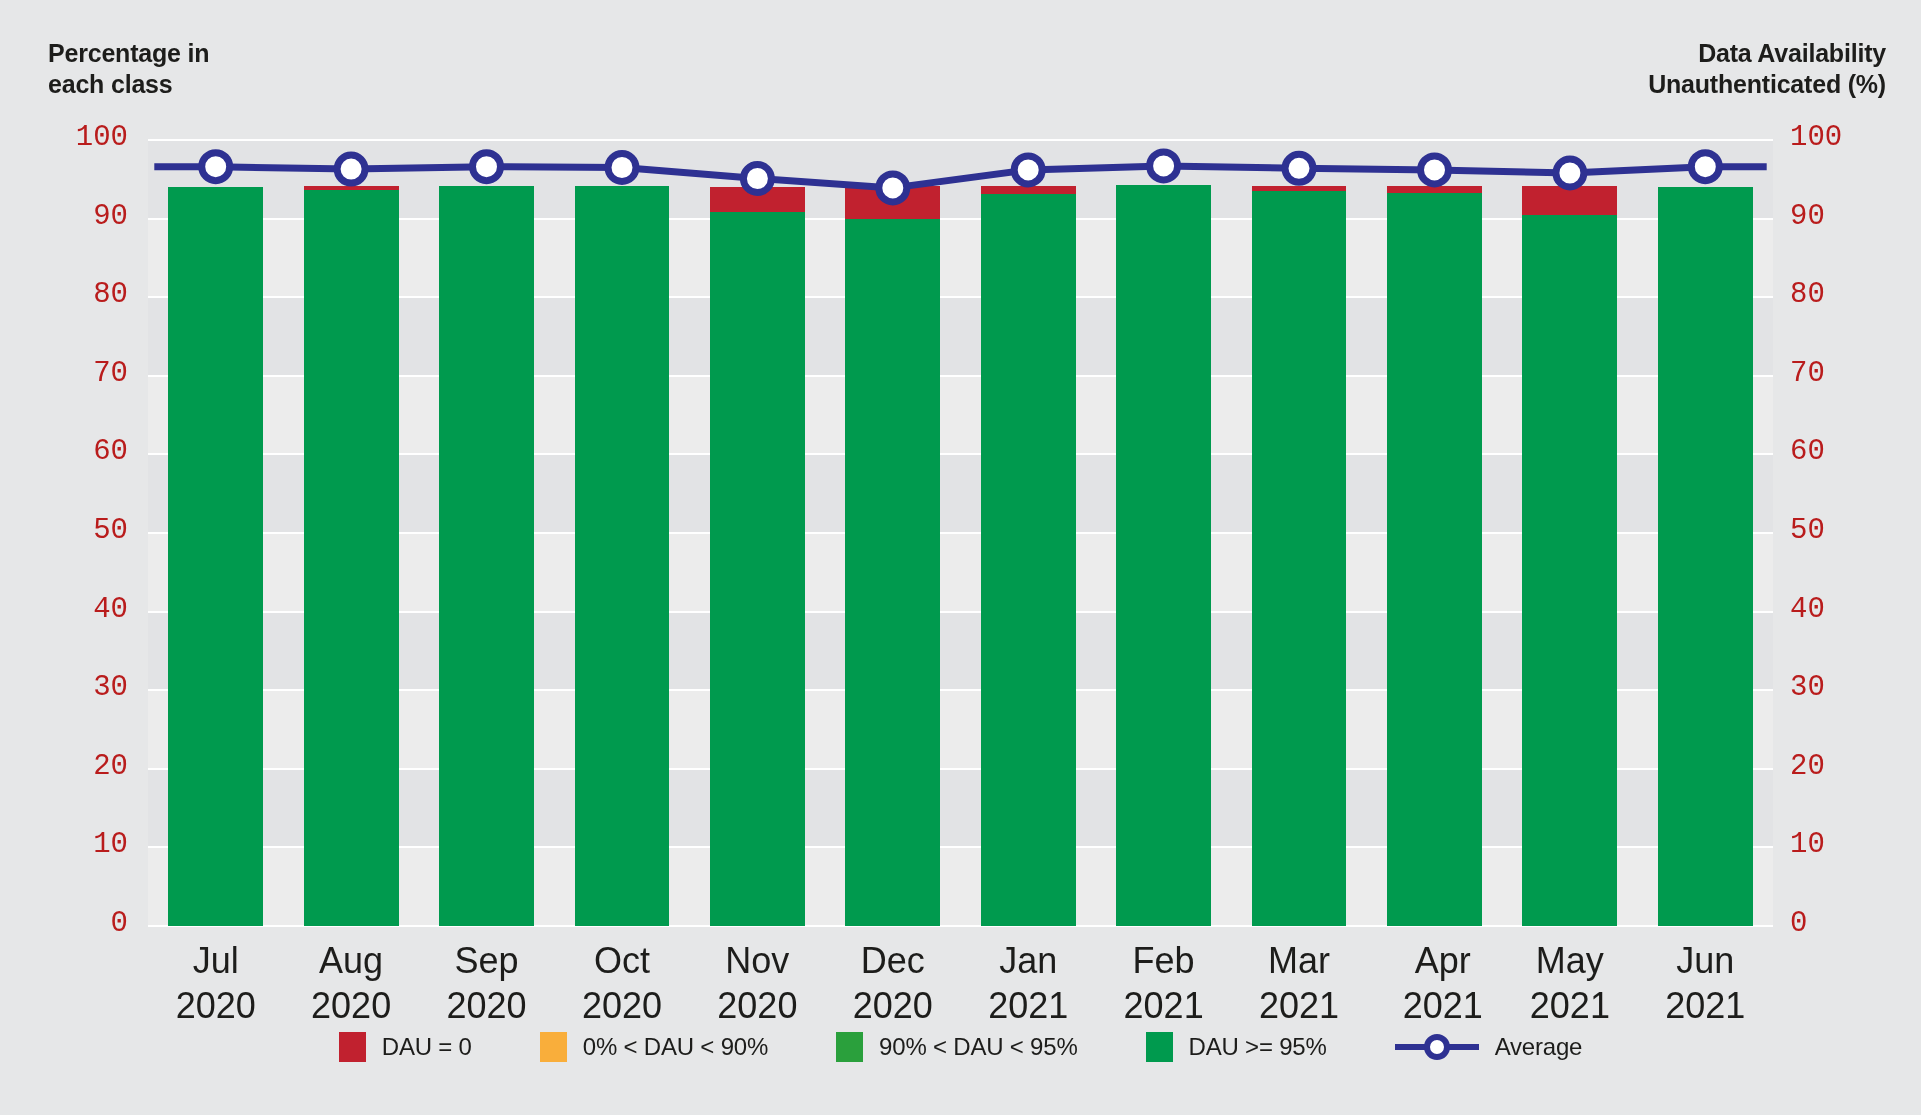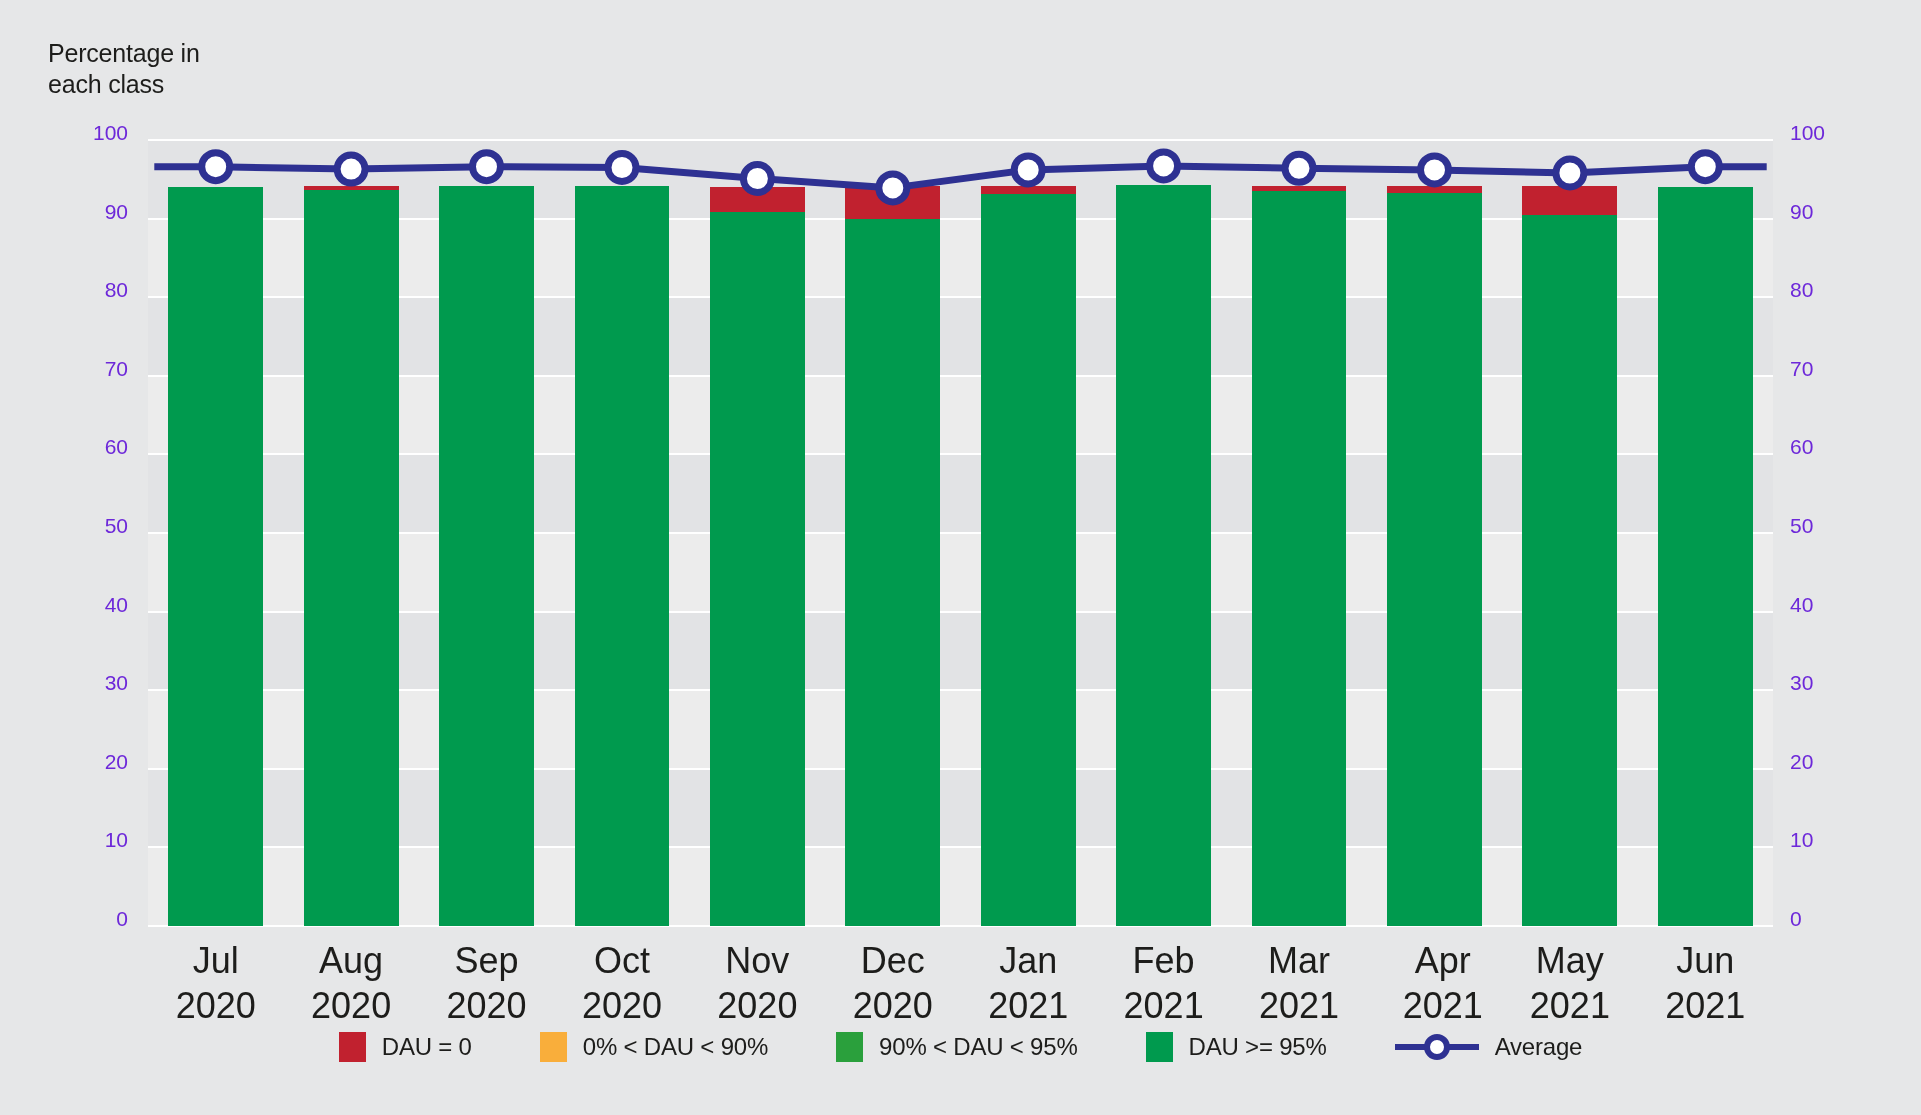--- a/index.html
+++ b/index.html
@@ -19,21 +19,21 @@
 
   #chart-root {
     position: absolute;
     inset: 0;
     background: #e6e7e8;
   }
 
   
   .axis-caption {
     position: absolute;
-    font-weight: normal;
+    font-weight: bold;
     font-size: 25px;
     line-height: 1.22;
     color: #1d1d1b;
     letter-spacing: -0.2px;
   }
   #left-caption {
     left: 48px;
     top: 38px;
     text-align: left;
     width: 300px;
@@ -101,23 +101,23 @@
   
   #line-layer {
     position: absolute;
     inset: 0;
     overflow: visible;
   }
 
   
   .ytick {
     position: absolute;
-    font-size: 21px;
-    color: #6d28d9;
-    font-family: Liberation Sans, sans-serif;
+    font-size: 29px;
+    color: #b91c1c;
+    font-family: Liberation Mono, monospace;
     white-space: nowrap;
   }
   .ytick.left  { right: 0; text-align: right; }
   .ytick.right { left: 0;  text-align: left;  }
   #y-left-axis {
     position: absolute;
     left: 20px;
     top: 140px;
     width: 108px;
     height: 786px;
@@ -188,20 +188,24 @@
 <body>
 
 <div id="chart-root">
 
   <div class="axis-caption" id="left-caption">
     <span>Percentage in</span><br>
     <span>each class</span>
   </div>
 
 
+  <div class="axis-caption" id="right-caption">
+    <span>Data Availability</span><br>
+    <span>Unauthenticated (%)</span>
+  </div>
 
   <div id="y-left-axis">
       <div class="ytick left" style="top: -19px; width: 100%;">100</div>
       <div class="ytick left" style="top: 59.6px; width: 100%;">90</div>
       <div class="ytick left" style="top: 138.2px; width: 100%;">80</div>
       <div class="ytick left" style="top: 216.8px; width: 100%;">70</div>
       <div class="ytick left" style="top: 295.4px; width: 100%;">60</div>
       <div class="ytick left" style="top: 374px; width: 100%;">50</div>
       <div class="ytick left" style="top: 452.6px; width: 100%;">40</div>
       <div class="ytick left" style="top: 531.2px; width: 100%;">30</div>

